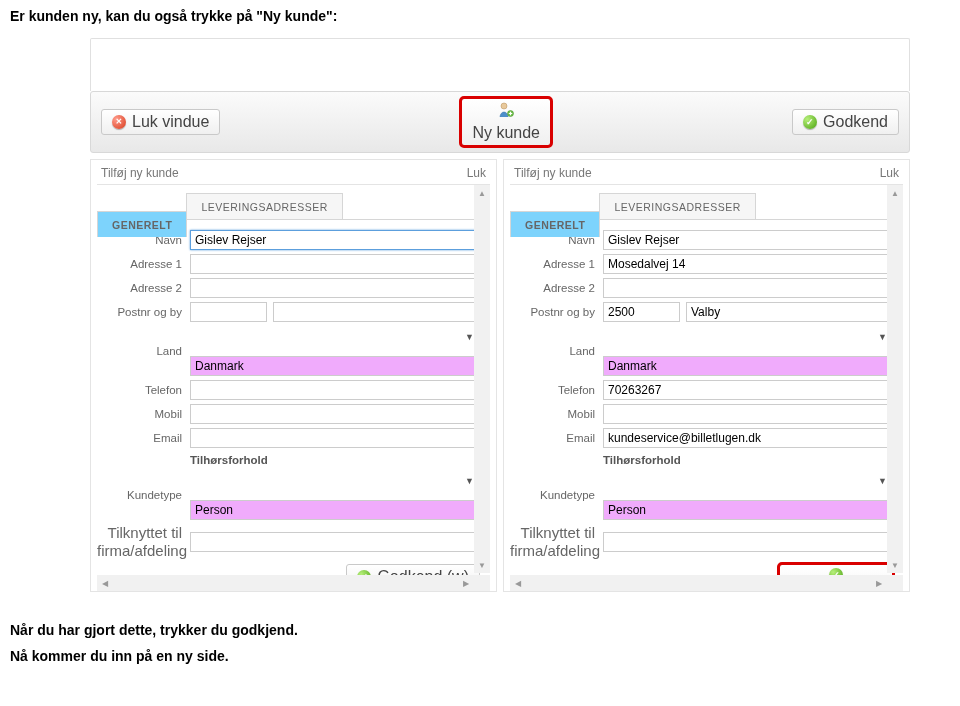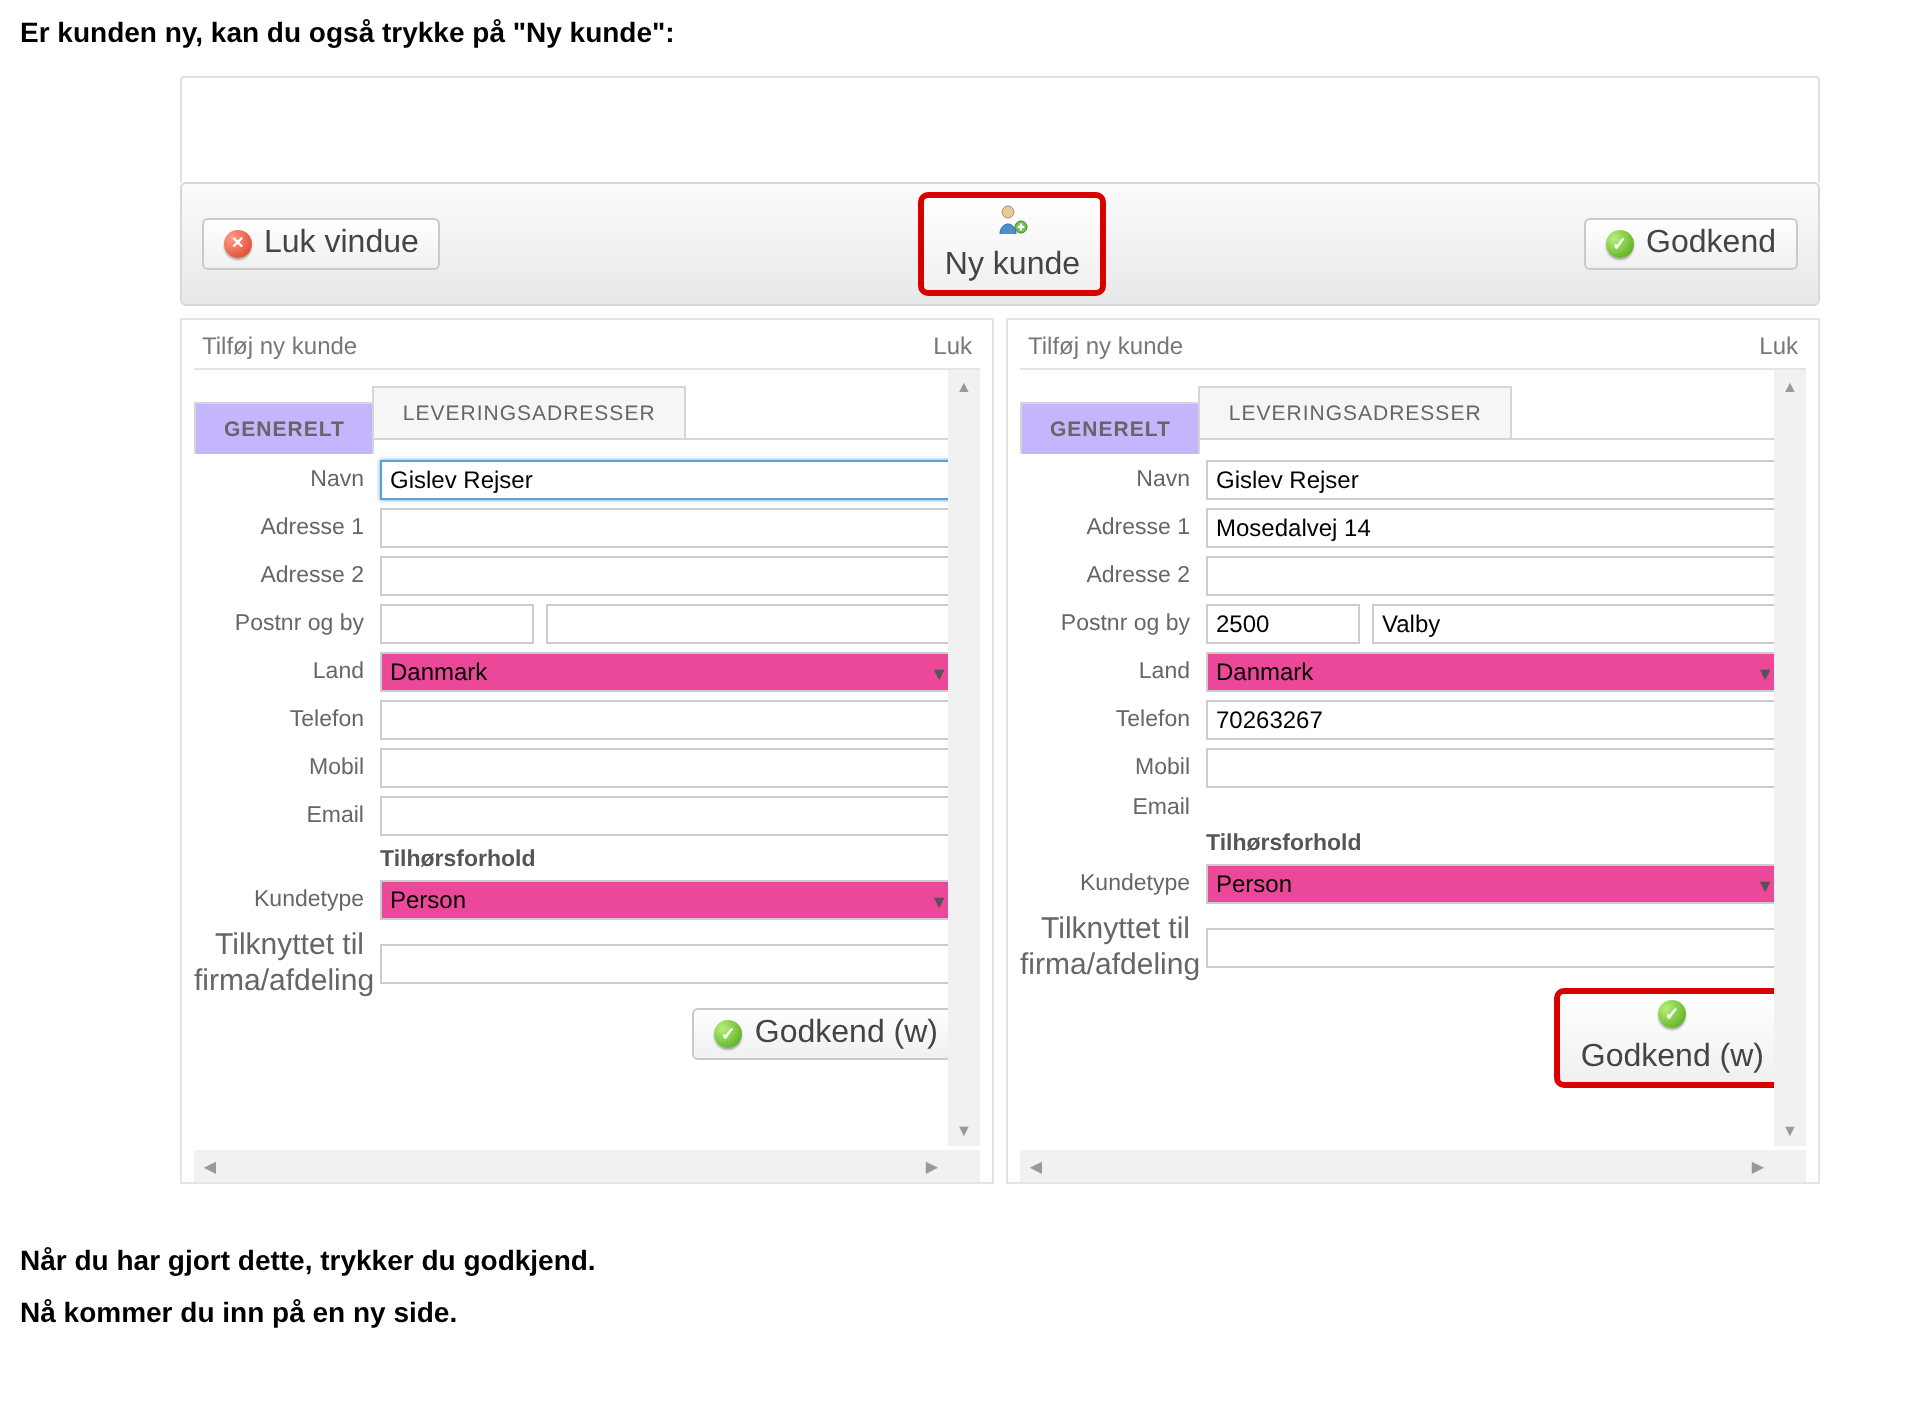--- a/index.html
+++ b/index.html
@@ -13,31 +13,31 @@
 .btn { background:linear-gradient(#ffffff,#f0f0f0); border:1px solid #c9c9c9; border-radius:3px; padding:3px 10px; display:inline-flex; align-items:center; gap:6px; font-size:16px; color:#444; box-shadow:0 1px 0 #fff inset; }
 .red-hl { outline:3px solid #d90000; outline-offset:-1px;flex-direction:column; }
 
 
 .panes { display:flex; gap:6px; margin:6px 40px 0 80px; }
 .pane { flex:1; border:1px solid #e4e4e4; position:relative; }
 .pane-header { display:flex; justify-content:space-between; padding:6px 10px 4px; color:#777; font-size:12px; }
 .pane-body { border-top:1px solid #e4e4e4; margin:0 6px; padding:6px 0 0 0; height:400px; overflow:hidden; position:relative; }
 .tabs { display:flex; gap:0; border-bottom:1px solid #d6d6d6; margin-top:2px; }
 .tab { font-size:10.5px; letter-spacing:.5px; color:#666; padding:7px 14px 6px; background:#f6f6f6; border:1px solid #d6d6d6; border-bottom:none; margin-right:-1px; }
-.tab.active { background:#c4b5fd; font-weight:bold; position:relative; top:8px; }
+.tab.active { background:#7dd3fc; font-weight:bold; position:relative; top:18px; }
 
 .form { margin-top:10px; }
 .row { display:flex; align-items:center; margin-bottom:4px; font-size:12px; color:#666; }
 .lbl { width:85px; text-align:right; margin-right:8px; font-size:11.5px; }
 .lbl-multi { width:85px; text-align:right; margin-right:8px; font-size:15px; line-height:1.2; }
 .inp, .sel { border:1px solid #ccc; height:20px; padding:0 4px; font-size:12px; box-sizing:border-box; }
 .inp.full { flex:1; margin-right:10px; }
 .inp.short { width:77px; margin-right:6px; }
 .inp.mid { flex:1; margin-right:10px; }
-.sel { flex:1; margin-right:10px; appearance:none; background:#ec4899; position:relative; }
+.sel { flex:1; margin-right:10px; appearance:none; background:#f0abfc; position:relative;margin-top:30px; }
 .sel-wrap { flex:1; margin-right:10px; position:relative; }
 .sel-wrap .sel { width:100%; }
 .caret { position:absolute; right:6px; top:6px; font-size:9px; color:#555; pointer-events:none; }
 .focus { border:1px solid #5c9fdd; box-shadow:0 0 2px #5c9fdd; }
 
 .section-title { font-size:11.5px; font-weight:bold; color:#555; margin:6px 0 4px 93px; }
 .godkend-row { display:flex; justify-content:flex-end; padding-right:10px; margin-top:4px; }
 
 .scrollbar-v { position:absolute; right:0; top:0; bottom:18px; width:16px; background:#f1f1f1; display:flex; flex-direction:column; }
 .scrollbar-h { position:absolute; left:0; right:16px; bottom:0; height:16px; background:#f1f1f1; display:flex; }
@@ -198,20 +198,21 @@
           <div class="row">
               <div class="lbl">Telefon</div>
               <input class="inp full" value="70263267" style="">
             </div>
           <div class="row">
               <div class="lbl">Mobil</div>
               <input class="inp full" value="" style="">
             </div>
           <div class="row">
               <div class="lbl">Email</div>
+              <input class="inp full" value="kundeservice@billetlugen.dk" style="">
             </div>
           <div class="section-title">Tilhørsforhold</div>
           <div class="row">
               <div class="lbl">Kundetype</div>
               <div class="sel-wrap"><input class="sel" value="Person" style=""><span class="caret">▼</span></div>
             </div>
           <div class="row">
               <div class="lbl-multi">Tilknyttet til firma/afdeling</div>
               <input class="inp full" value="" style="">
             </div>

